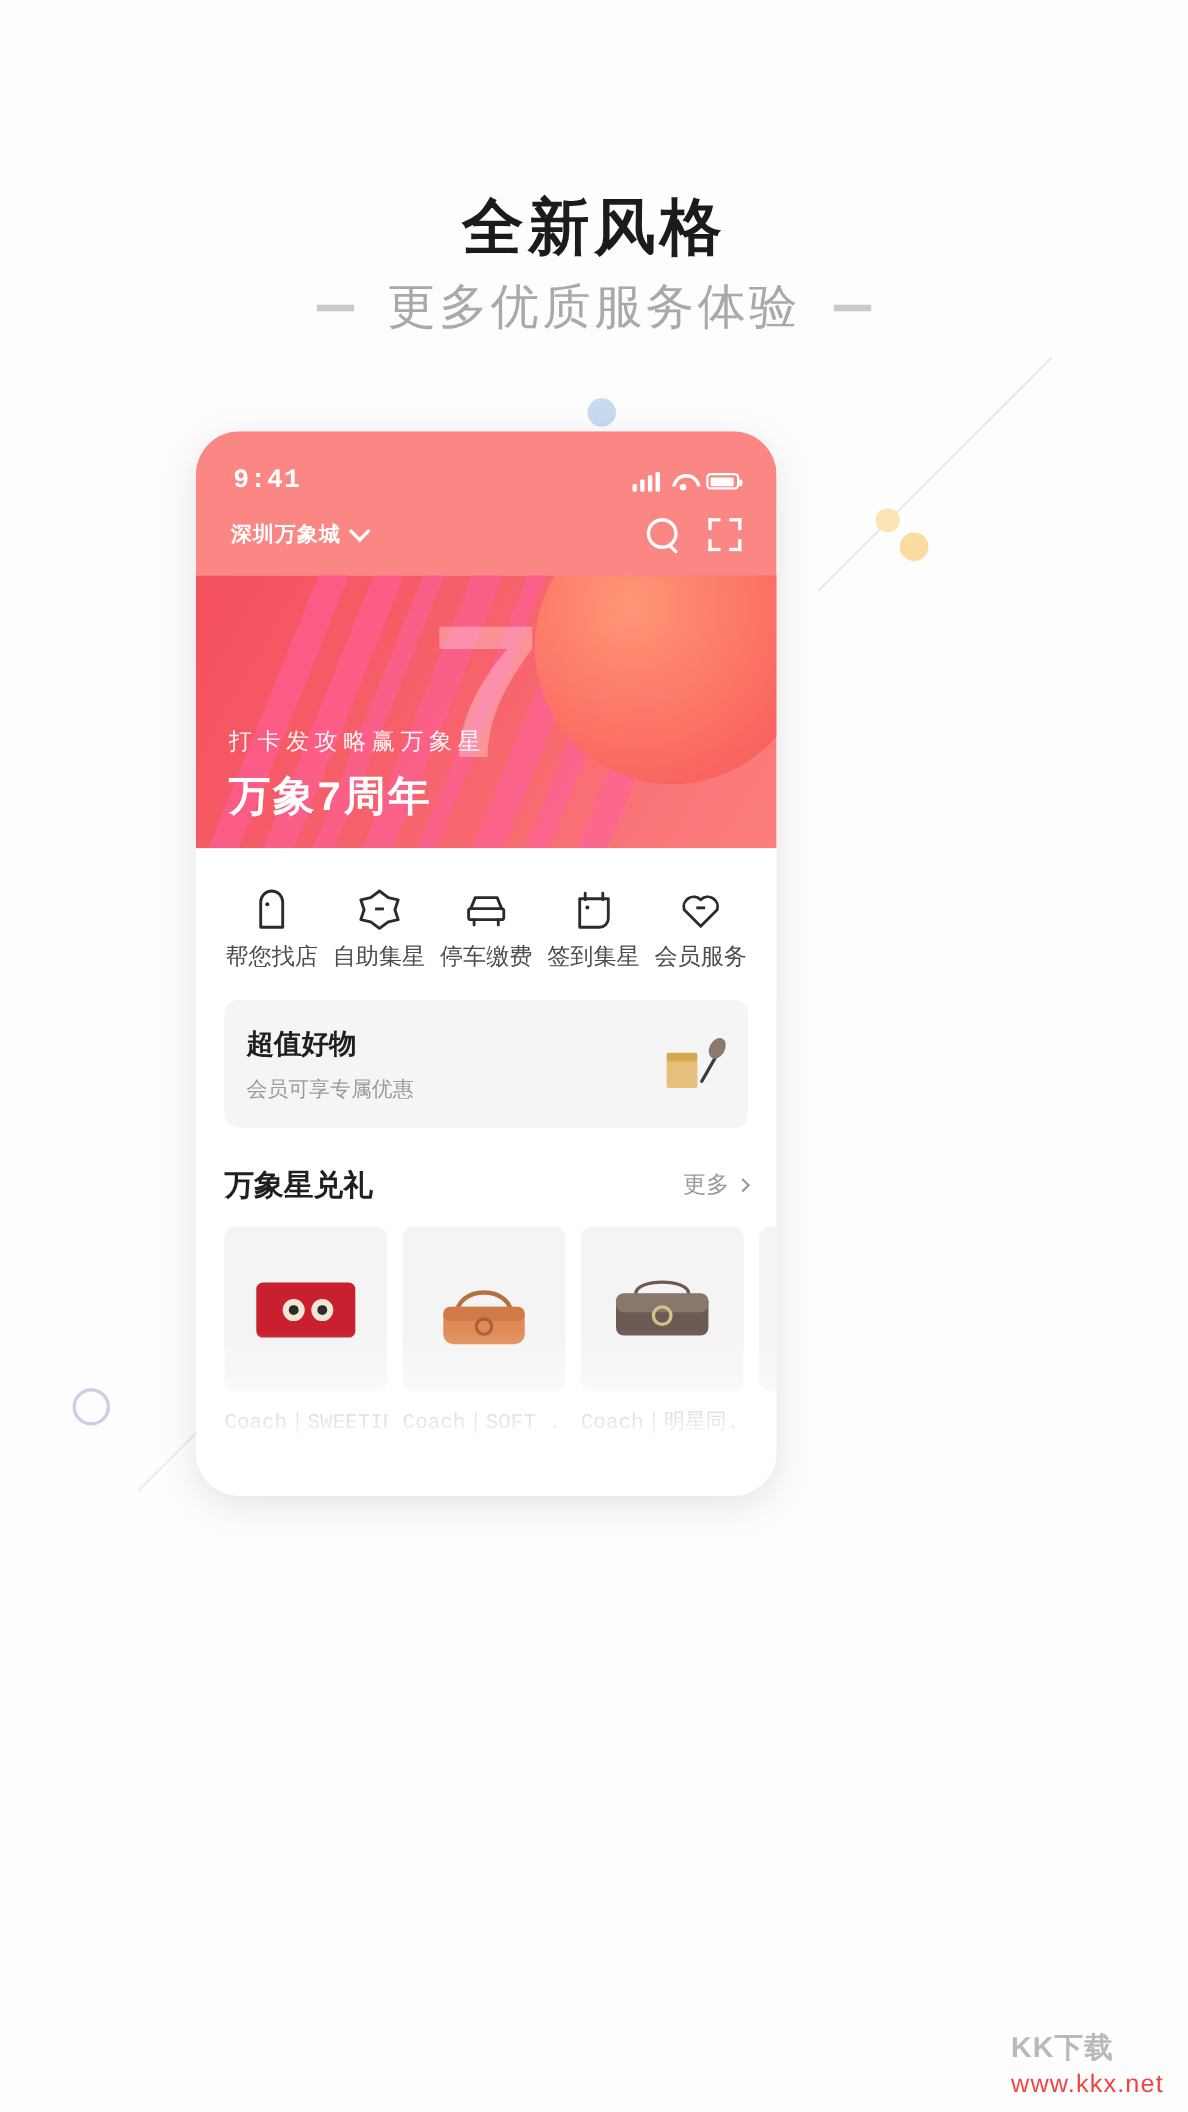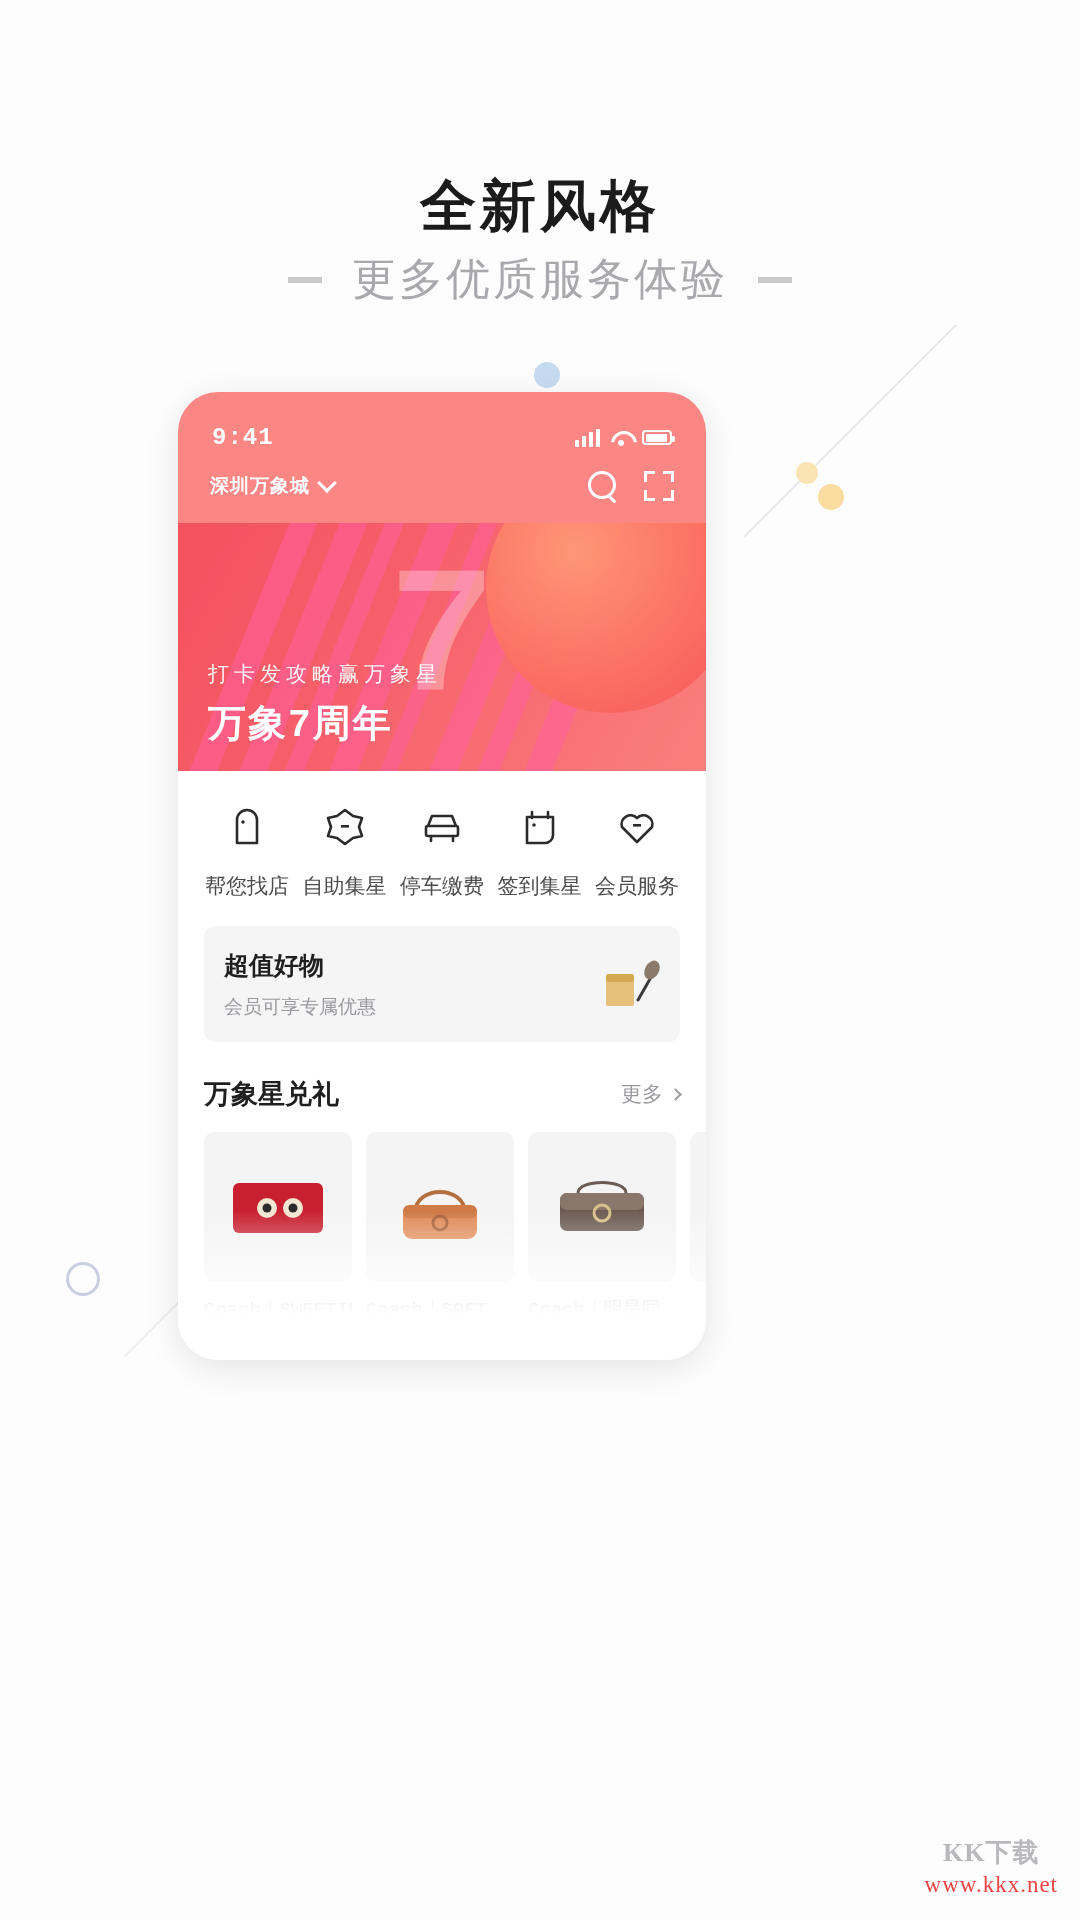--- a/index.html
+++ b/index.html
@@ -164,21 +164,21 @@
   }
   .hero-title {
     color: #ffffff; font-size: 38px; font-weight: bold; letter-spacing: 2px;
   }
 
   
   .quick {
     display: flex; justify-content: space-between;
     padding: 32px 26px 26px 26px; background: #fff;
   }
-  .q-item { width: 86px; display: flex; flex-direction: column; align-items: center; gap: 23px; }
+  .q-item { width: 86px; display: flex; flex-direction: column; align-items: center; gap: 6px; }
   .q-ic { width: 46px; height: 46px; position: relative; }
   .q-ic svg { display: block; }
   .q-label { font-size: 21px; color: #4c4c4c; white-space: nowrap; }
 
   
   .promos { display: flex; gap: 32px; padding: 0 26px; }
   .promo {
     flex: 1; background: #f5f5f6; border-radius: 12px;
     padding: 22px 20px; position: relative; height: 116px;
     display: flex; flex-direction: column; justify-content: center;
@@ -217,21 +217,21 @@
   }
   .tab { font-size: 22px; color: #777; }
   .phone-fade {
     position: absolute; left: 0; bottom: 0; width: 100%; height: 150px;
     background: linear-gradient(to bottom, rgba(255,255,255,0) 0%, #ffffff 70%);
     pointer-events: none;
   }
 
   
   .wm {
-    position: absolute; right: 22px; bottom: 22px; text-align: center; font-family: Liberation Serif, serif;
+    position: absolute; right: 22px; bottom: 12px; text-align: left;
   }
   .wm-1 { font-size: 26px; color: #b9b9bd; font-weight: bold; letter-spacing: 1px; }
   .wm-2 { font-size: 23px; color: #ef4444; letter-spacing: 1px; margin-top: 2px; }
 </style>
 </head>
 <body>
 
 <div class="page">
 
   <div class="deco deco-line-1"></div>

